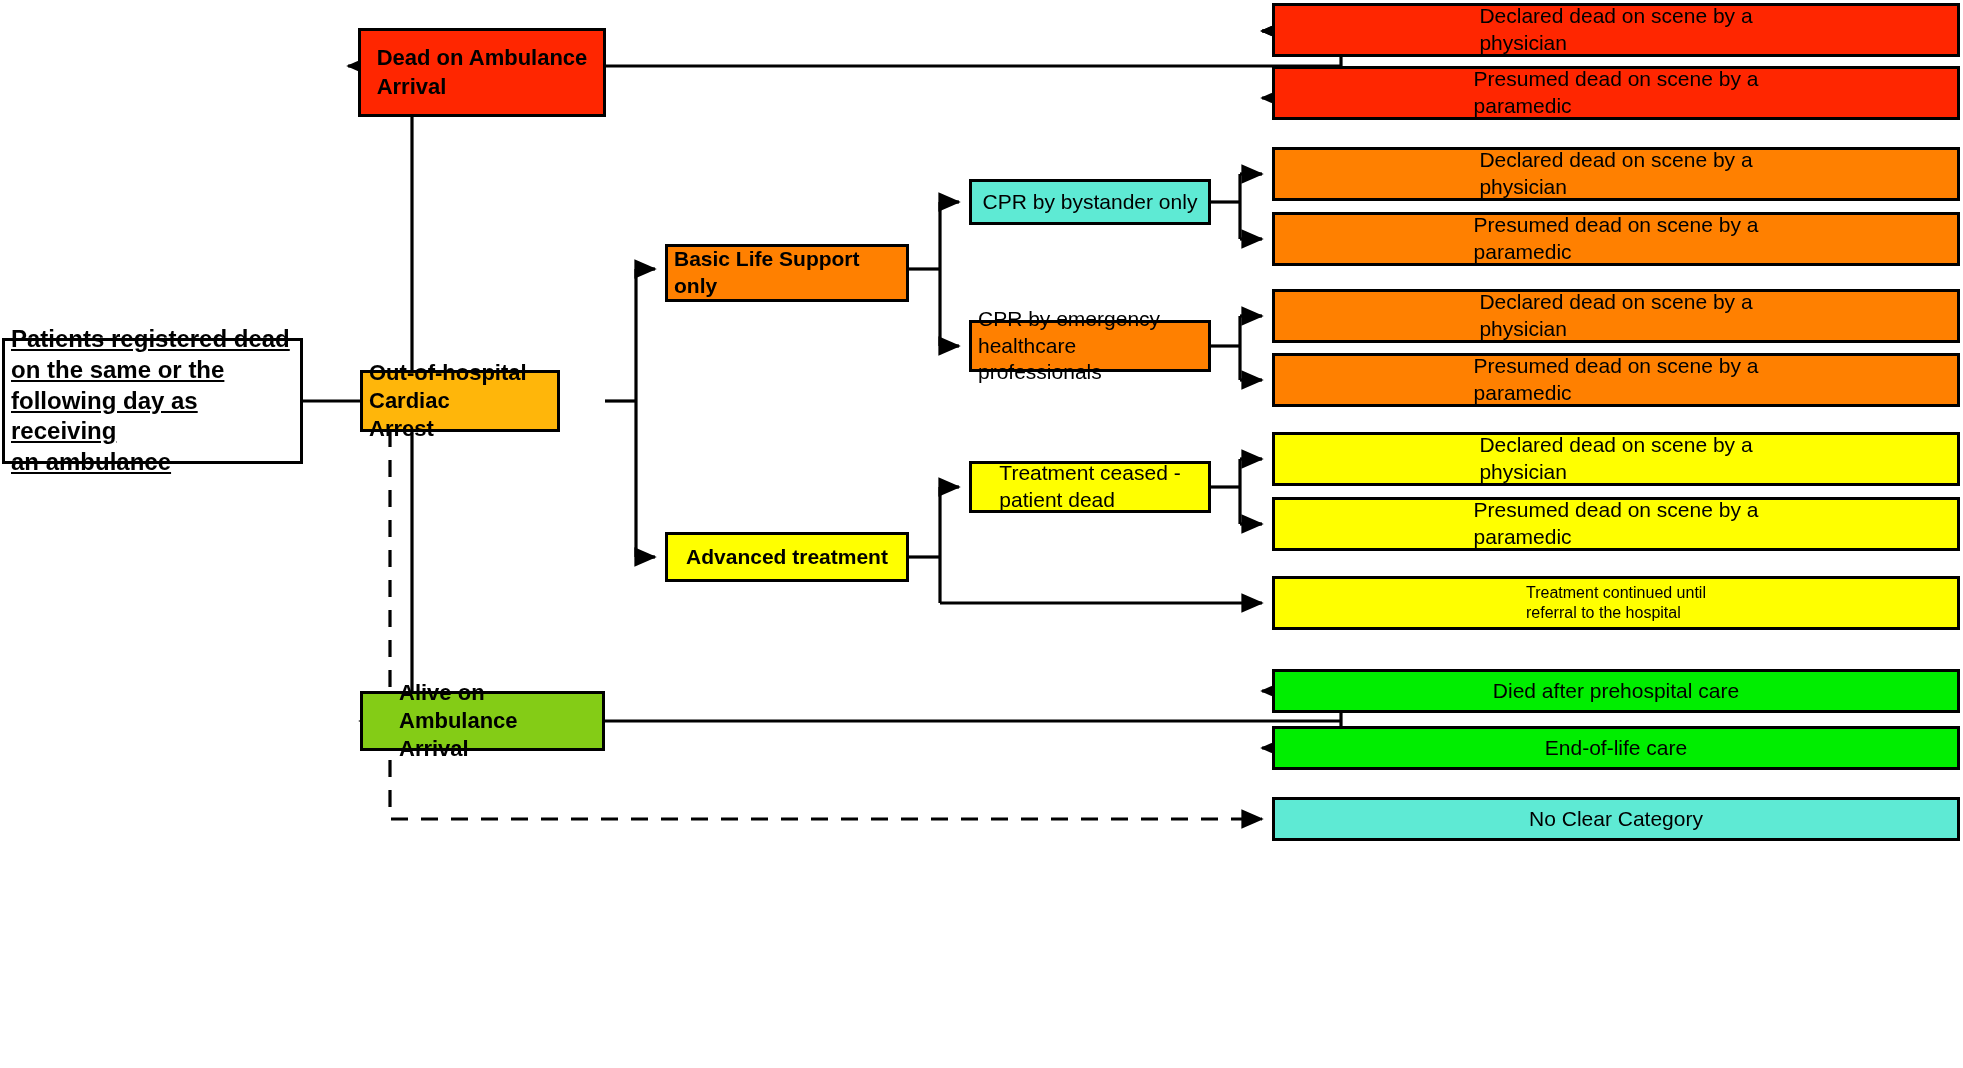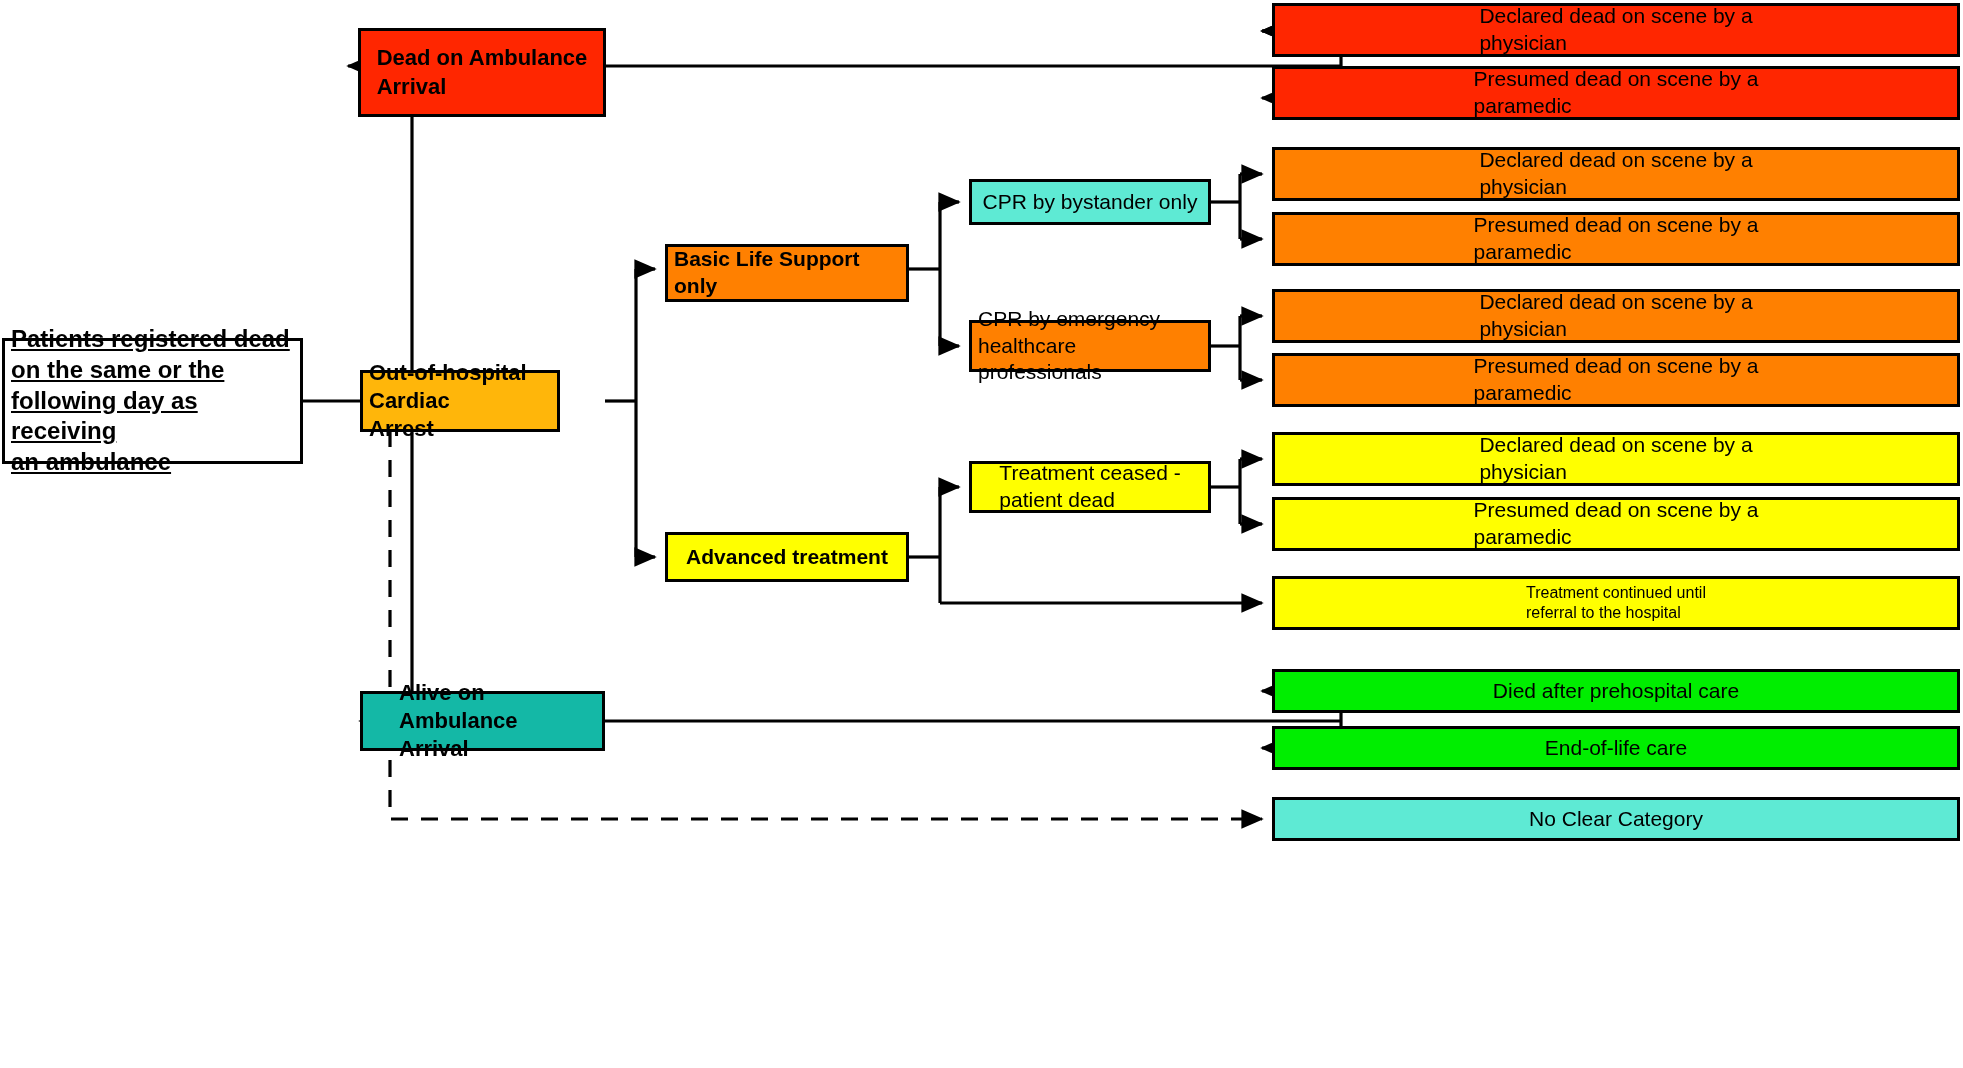--- a/index.html
+++ b/index.html
@@ -110,21 +110,21 @@
 
   <div id="nodes">
       <div class="node bold root" style="left: 2px; top: 338px; width: 301px; height: 126px; background: rgb(255, 255, 255); font-size: 24px;">Patients registered dead
 on the same or the
 following day as receiving
 an ambulance</div>
       <div class="node bold" style="left: 358px; top: 28px; width: 248px; height: 89px; background: rgb(255, 38, 0); font-size: 22px;">Dead on Ambulance
 Arrival</div>
       <div class="node bold" style="left: 360px; top: 370px; width: 200px; height: 62px; background: rgb(255, 182, 10); font-size: 22px;">Out-of-hospital Cardiac
 Arrest</div>
-      <div class="node bold" style="left: 360px; top: 691px; width: 245px; height: 60px; background: #14b8a6; font-size: 22px; padding-left: 36px;">Alive on Ambulance
+      <div class="node bold" style="left: 360px; top: 691px; width: 245px; height: 60px; background: #84cc16; font-size: 22px; padding-left: 36px;">Alive on Ambulance
 Arrival</div>
       <div class="node bold" style="left: 665px; top: 244px; width: 244px; height: 58px; background: rgb(255, 128, 0); font-size: 21px;">Basic Life Support only</div>
       <div class="node bold" style="left: 665px; top: 532px; width: 244px; height: 50px; background: rgb(255, 255, 0); font-size: 21px;">Advanced treatment</div>
       <div class="node" style="left: 969px; top: 179px; width: 242px; height: 46px; background: #5eead4; font-size: 21px;">CPR by bystander only</div>
       <div class="node" style="left: 969px; top: 320px; width: 242px; height: 52px; background: rgb(255, 128, 0); font-size: 21px;">CPR by emergency
 healthcare professionals</div>
       <div class="node" style="left: 969px; top: 461px; width: 242px; height: 52px; background: rgb(255, 255, 0); font-size: 21px;">Treatment ceased -
 patient dead</div>
       <div class="node" style="left: 1272px; top: 3px; width: 688px; height: 54px; background: rgb(255, 38, 0); font-size: 21px;">Declared dead on scene by a
 physician</div>

